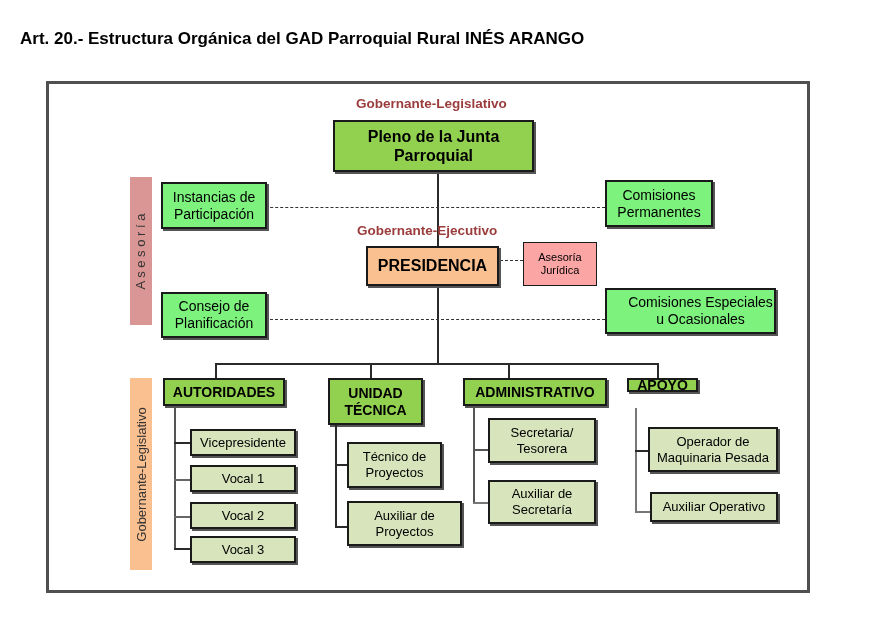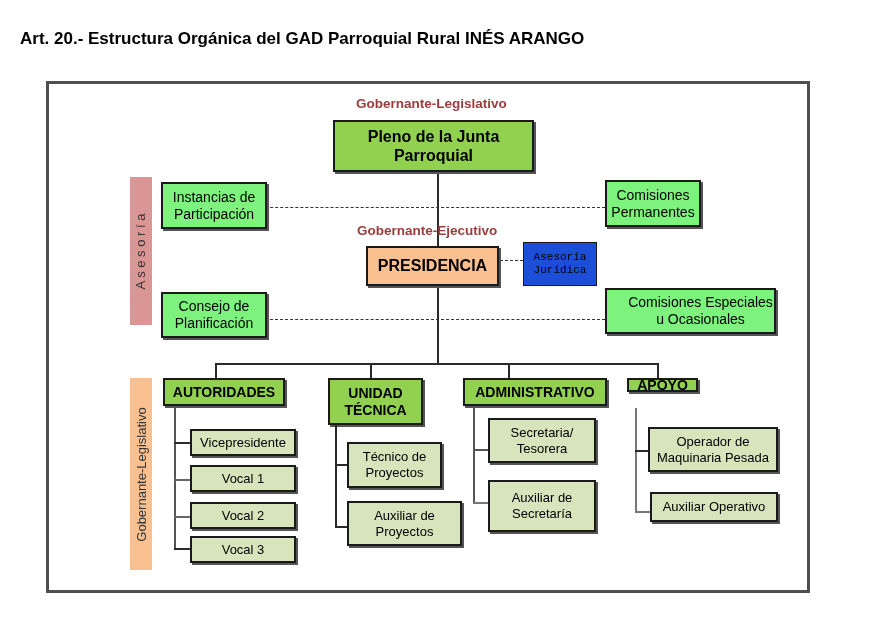--- a/index.html
+++ b/index.html
@@ -4,21 +4,21 @@
 <style>
   html, body { margin:0; padding:0; background:#ffffff; }
   body { width:870px; height:636px; position:relative; overflow:hidden; font-family:"Liberation Sans", sans-serif; color:#000; }
   .title { position:absolute; left:20px; top:29px; font-size:17px; font-weight:bold; white-space:nowrap; }
   .frame { position:absolute; left:46px; top:81px; width:764px; height:512px; border:3px solid #505050; box-sizing:border-box; }
   .box { position:absolute; box-sizing:border-box; border:2px solid #1a1a1a; display:flex; align-items:center; justify-content:center; text-align:center; line-height:1.2; box-shadow:2px 2px 0 #555; }
   .green-dark { background:#92d050; }
   .green-light { background:#7df27d; }
   .green-pale { background:#d8e4bc; }
   .orange { background:#fac090; }
-  .white { background:#1d4ed8;font-family:Liberation Mono, monospace; }
+  .white { background:#fca5a5; }
   .lbl-red { position:absolute; color:#9b3c3c; font-weight:bold; font-size:13.5px; white-space:nowrap; }
   .line { position:absolute; background:#2a2a2a; }
   .dash { position:absolute; height:0; border-top:1px dashed #333; }
   .vband { position:absolute; display:flex; align-items:center; justify-content:center; }
   .vband span { transform:rotate(-90deg); white-space:nowrap; display:block; }
 </style>
 </head>
 <body>
 
 <div class="title">Art. 20.- Estructura Orgánica del GAD Parroquial Rural INÉS ARANGO</div>
@@ -57,21 +57,21 @@
 </div>
 
 <div class="box green-light" style="left:161px; top:182px; width:106px; height:47px; font-size:14px;">
   <span style="width:95px;">Instancias de Participación</span>
 </div>
 
 <div class="box green-light" style="left:161px; top:292px; width:106px; height:46px; font-size:14px;">
   <span style="width:95px;">Consejo de Planificación</span>
 </div>
 
-<div class="box green-light" style="left:605px; top:180px; width:96px; height:47px; font-size:14px;">
+<div class="box green-light" style="left:605px; top:180px; width:108px; height:47px; font-size:14px;">
   <span style="width:95px;">Comisiones Permanentes</span>
 </div>
 
 <div class="box green-light" style="left:605px; top:288px; width:171px; height:46px; font-size:14px;">
   <span style="width:168px;padding-left:20px;">Comisiones Especiales u Ocasionales</span>
 </div>
 
 <div class="vband" style="left:130px; top:378px; width:22px; height:192px; background:#fac090; color:#333; font-size:13px;">
   <span>Gobernante-Legislativo</span>
 </div>
@@ -112,21 +112,21 @@
 
 <div class="box green-dark" style="left:463px; top:378px; width:144px; height:28px; font-size:14px; font-weight:bold;">
   <span>ADMINISTRATIVO</span>
 </div>
 <div class="line" style="left:473px; top:406px; width:2px; height:96px; background:#555;"></div>
 <div class="line" style="left:473px; top:449px; width:16px; height:2px; background:#555;"></div>
 <div class="line" style="left:473px; top:502px; width:16px; height:2px; background:#777;"></div>
 <div class="box green-pale" style="left:488px; top:418px; width:108px; height:45px; font-size:13px;">
   <span style="width:80px;">Secretaria/ Tesorera</span>
 </div>
-<div class="box green-pale" style="left:488px; top:480px; width:108px; height:52px; font-size:13px;">
+<div class="box green-pale" style="left:488px; top:480px; width:108px; height:44px; font-size:13px;">
   <span style="width:80px;">Auxiliar de Secretaría</span>
 </div>
 
 <div class="box green-dark" style="left:627px; top:378px; width:71px; height:14px; font-size:14px; font-weight:bold;">
   <span>APOYO</span>
 </div>
 <div class="line" style="left:635px; top:408px; width:2px; height:104px; background:#777;"></div>
 <div class="line" style="left:635px; top:450px; width:14px; height:2px;"></div>
 <div class="line" style="left:635px; top:511px; width:15px; height:2px; background:#777;"></div>
 <div class="box green-pale" style="left:648px; top:427px; width:130px; height:45px; font-size:13px;">

